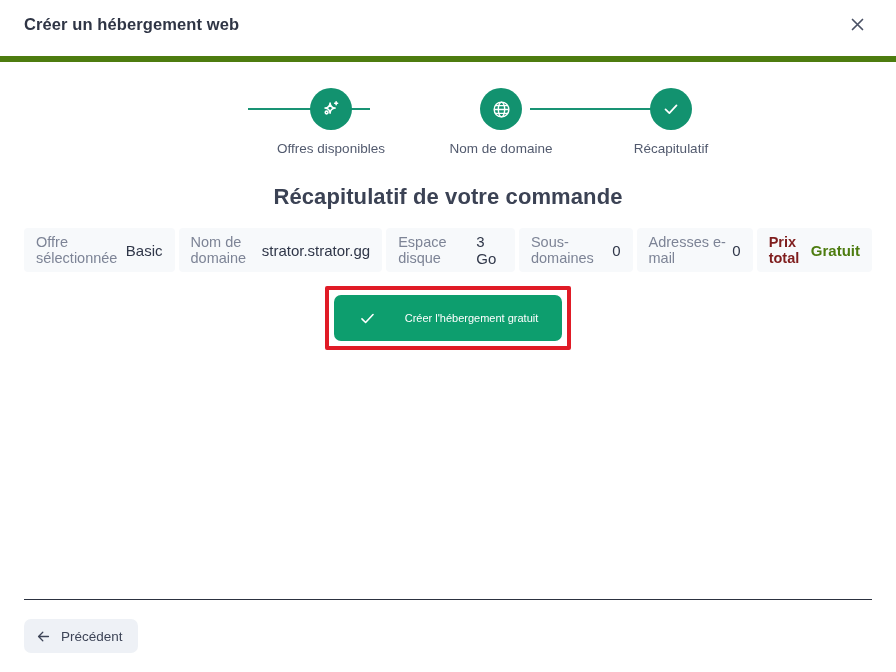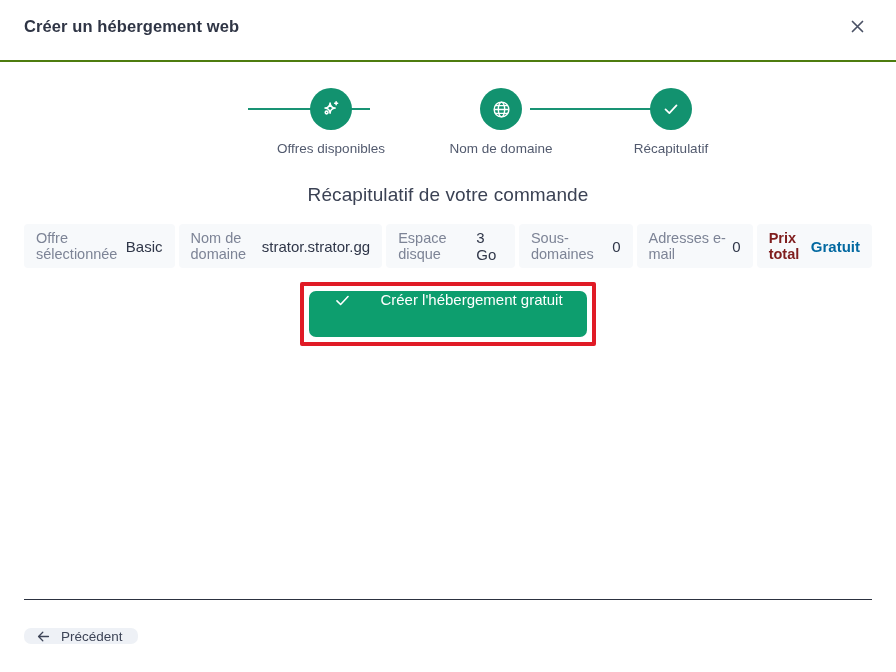--- a/index.html
+++ b/index.html
@@ -22,21 +22,21 @@
     background: #ffffff;
     box-sizing: border-box;
     display: flex;
     flex-direction: column;
   }
 
   
   .modal-header {
     height: 62px;
     min-height: 62px;
-    border-bottom: 2px solid #4d7c0f;
+    border-bottom: 6px solid #4d7c0f;
     display: flex;
     align-items: center;
     justify-content: space-between;
     padding: 0 22px 8px 24px;
     box-sizing: border-box;
   }
   .modal-title {
     font-size: 16.5px;
     font-weight: bold;
     color: #2f3545;
@@ -100,24 +100,25 @@
     height: 2px;
     background: #199374;
     z-index: 1;
   }
   .step-line.l1 { left: 108px; right: 386px; }
   .step-line.l2 { left: 390px; right: 104px; }
 
   
   .section-title {
     text-align: center;
-    font-size: 19px;
+    font-size: 22px;
     color: #3b4254;
     margin: 28px 0 18px 0;
     letter-spacing: .1px;
+    font-weight: bold;
   }
 
   
   .summary {
     display: flex;
     flex-direction: row;
     gap: 4px;
   }
   .summary-row {
     height: 44px;
@@ -135,21 +136,21 @@
   }
   .summary-value {
     font-size: 15px;
     color: #303749;
   }
   .summary-row.total .summary-label {
     color: #7f1d1d;
     font-weight: bold;
   }
   .summary-row.total .summary-value {
-    color: #0369a1;
+    color: #4d7c0f;
     font-weight: bold;
   }
 
   
   .action-area {
     display: flex;
     justify-content: center;
     margin-top: 14px;
   }
   .highlight-box {
@@ -160,23 +161,23 @@
     display: inline-flex;
   }
   .primary-btn {
     background: #0d9e6e;
     color: #ffffff;
     border: none;
     border-radius: 7px;
     height: 46px;
     padding: 0 24px;
     display: inline-flex;
-    align-items: flex-start;
+    align-items: center;
     gap: 28px;
-    font-size: 15px;
+    font-size: 11px;
     font-family: "Liberation Sans", sans-serif;
     cursor: pointer;
     white-space: nowrap;
   }
   .primary-btn svg { display: block; }
 
   
   .footer-divider {
     height: 1px;
     background: #2c3240;
@@ -187,21 +188,21 @@
     min-height: 72px;
     display: flex;
     align-items: center;
     padding: 0 24px;
     box-sizing: border-box;
   }
   .back-btn {
     background: #eef1f6;
     border: none;
     border-radius: 7px;
-    height: 16px;
+    height: 34px;
     padding: 0 15px 0 11px;
     display: inline-flex;
     align-items: center;
     gap: 9px;
     font-size: 13.5px;
     color: #3d4457;
     font-family: "Liberation Sans", sans-serif;
     cursor: pointer;
   }
   .back-btn svg { display: block; }

